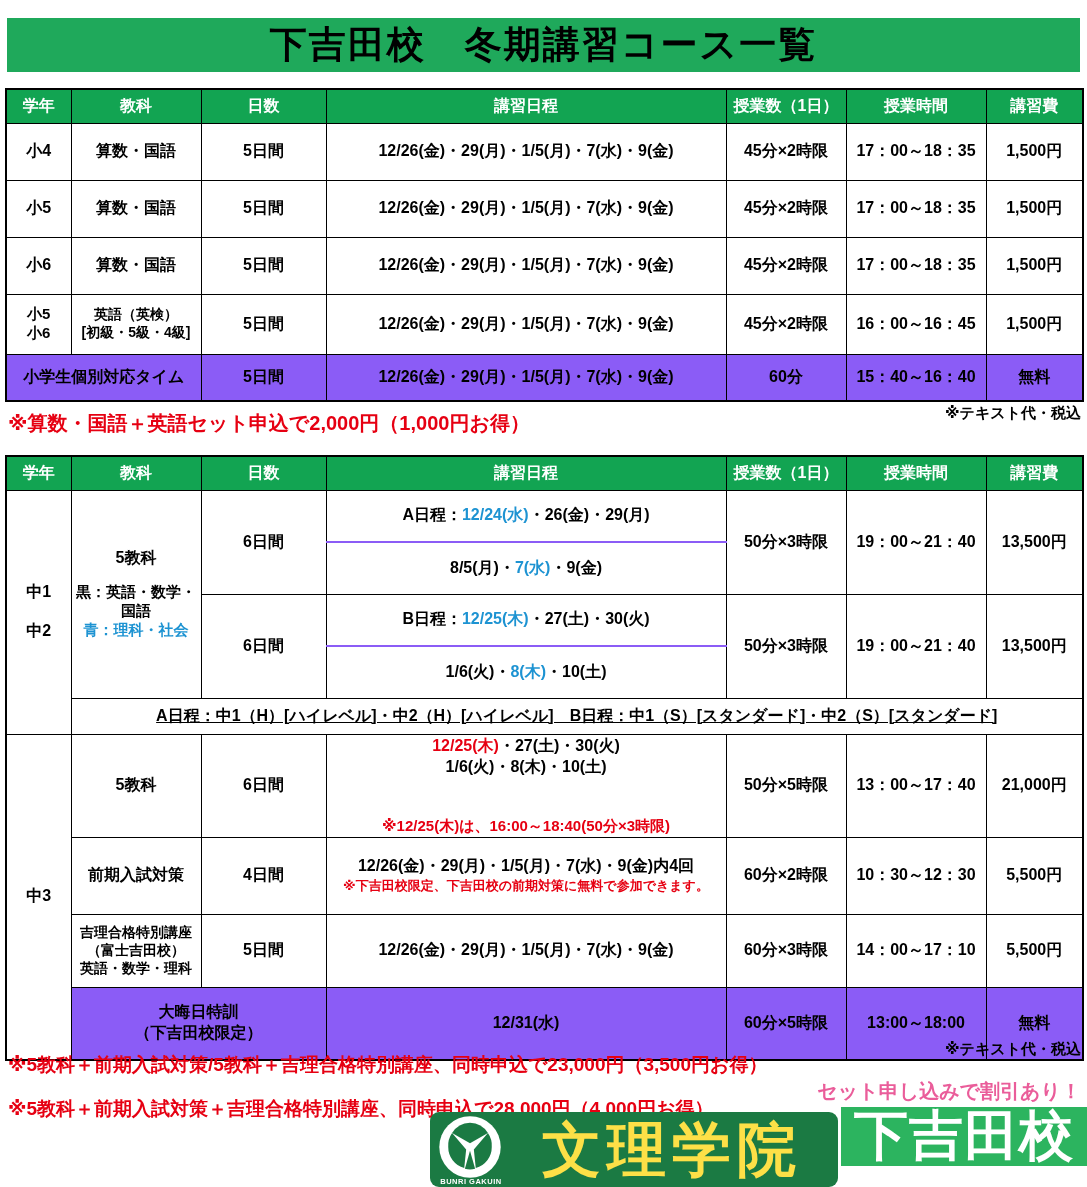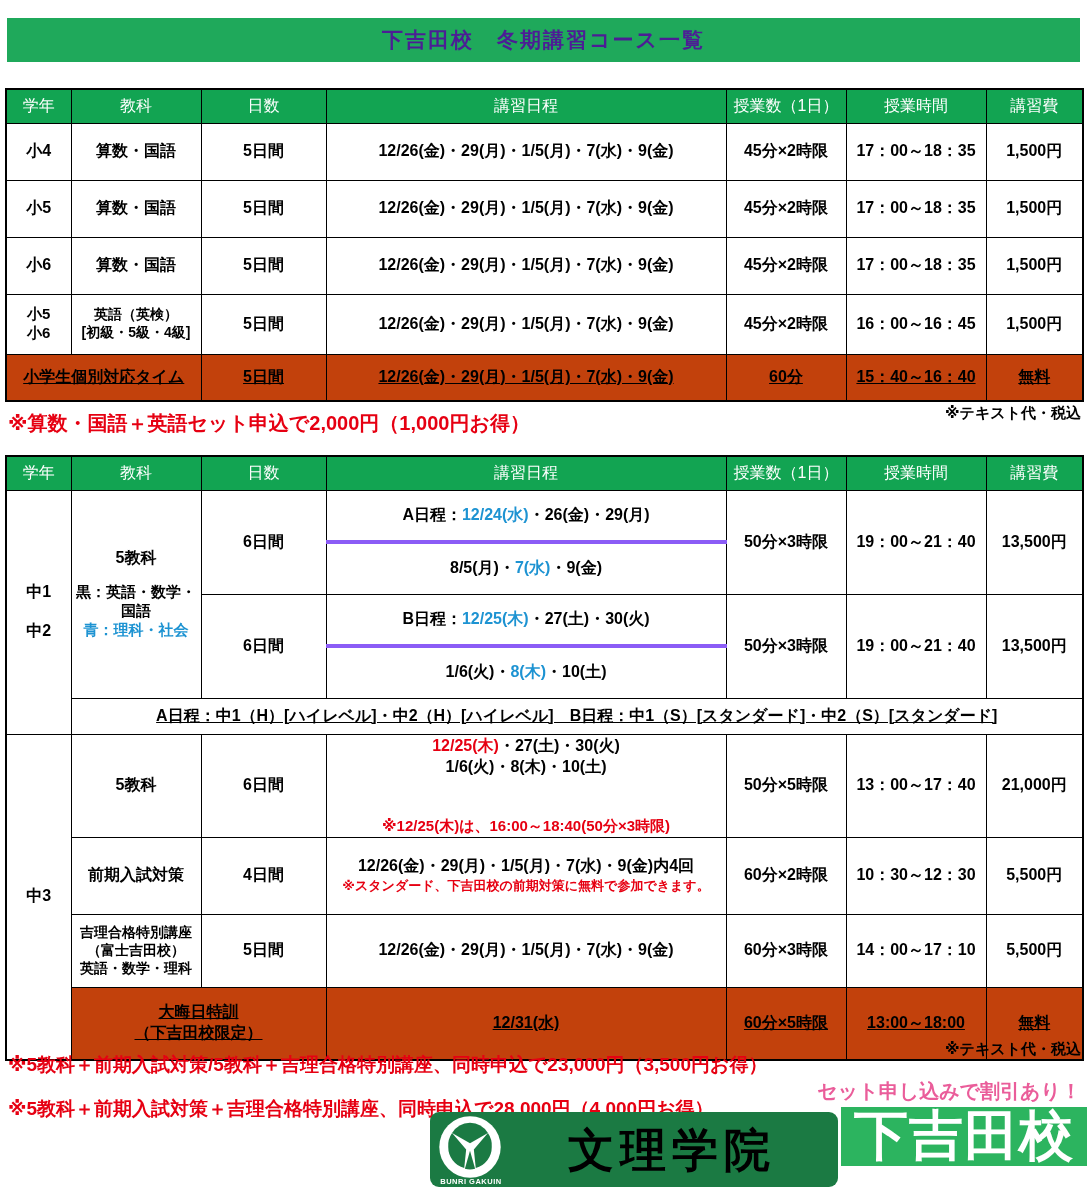--- a/index.html
+++ b/index.html
@@ -4,40 +4,40 @@
 <style>
   * { margin:0; padding:0; box-sizing:border-box; }
   html,body { background:#ffffff; }
   .page {
     position:relative; width:1087px; height:1187px; background:#ffffff;
     font-family:"Liberation Sans","DejaVu Sans",sans-serif; font-weight:bold; color:#000;
     overflow:hidden;
   }
   
   .banner {
-    position:absolute; left:7px; top:18px; width:1073px; height:44px;
-    background:#1fa95b; color:#4c1d95; display:flex; align-items:center; justify-content:center;
-    font-size:21px; letter-spacing:2px;
+    position:absolute; left:7px; top:18px; width:1073px; height:54px;
+    background:#1fa95b; color:#000000; display:flex; align-items:center; justify-content:center;
+    font-size:37px; letter-spacing:2px;
   }
   
   table { border-collapse:collapse; table-layout:fixed; width:1077px; }
   .tbl { position:absolute; left:5px; }
   .tbl1 { top:88px; }
   .tbl2 { top:455px; }
   th, td { border:1px solid #000; text-align:center; vertical-align:middle; padding:1px 2px; }
   table { border:2px solid #000; }
   th {
-    background:#12a452; color:#fff; font-size:16px; height:34px; font-weight:normal;
+    background:#12a452; color:#fff; font-size:16px; height:34px; font-weight:bold;
   }
   td { font-size:16px; }
   .pre { white-space:pre-line; }
-  .peach { background:#c2410c;text-decoration:underline; }
+  .peach { background:#8b5cf6; }
   .blue { color:#1d93d2; }
   .red { color:#e60012; }
-  .sub-divider { border-bottom:4px solid #8b5cf6; }
+  .sub-divider { border-bottom:2px solid #8b5cf6; }
   .subject-small { font-size:14px; }
   .date-cell { font-size:16px; }
   .note-small-red { font-size:13px; color:#e60012; }
   .inline-note-red { font-size:15px; color:#e60012;margin-top:39px; }
   .level-note { font-size:16px; height:36px;text-decoration:underline; }
   
   .note-red1 { position:absolute; left:8px; top:410px; color:#e60012; font-size:20px; }
   .note-black1 { position:absolute; right:6px; top:404px; color:#000; font-size:15px; }
   .note-black2 { position:absolute; right:6px; top:1040px; color:#000; font-size:15px; }
   .note-red2 { position:absolute; left:8px; top:1052px; color:#e60012; font-size:19px; }
@@ -48,21 +48,21 @@
     position:absolute; left:430px; top:1112px; width:408px; height:75px;
     background:#1b7a43; display:flex; align-items:center;border-radius:9px;
   }
   .logo-emblem { position:relative; width:70px; height:75px; flex:0 0 70px; margin-left:6px; }
   .logo-emblem svg { position:absolute; left:2px; top:3px; }
   .logo-sub {
     position:absolute; left:0px; bottom:1px; width:70px; text-align:center;
     color:#fff; font-size:7.5px; letter-spacing:0.5px;
   }
   .logo-text {
-    flex:1; color:#000000; font-size:46px; letter-spacing:6px; text-align:center; line-height:70px;
+    flex:1; color:#fde047; font-size:59px; letter-spacing:6px; text-align:center; line-height:70px;
   }
   .logo-bright {
     position:absolute; left:841px; top:1107px; width:246px; height:59px;
     background:#2cb45f; color:#fff; display:flex; align-items:center; justify-content:center;
     font-size:54px; letter-spacing:1px;
   }
 </style>
 </head>
 <body>
 
@@ -205,21 +205,21 @@
       </td>
       <td>50分×5時限</td>
       <td>13：00～17：40</td>
       <td>21,000円</td>
     </tr>
     <tr style="height:77px">
       <td>前期入試対策</td>
       <td>4日間</td>
       <td class="date-cell">
         <div>12/26(金)・29(月)・1/5(月)・7(水)・9(金)内4回</div>
-        <div class="note-small-red">※スタンダード、下吉田校の前期対策に無料で参加できます。</div>
+        <div class="note-small-red">※下吉田校限定、下吉田校の前期対策に無料で参加できます。</div>
       </td>
       <td>60分×2時限</td>
       <td>10：30～12：30</td>
       <td>5,500円</td>
     </tr>
     <tr style="height:73px">
       <td class="pre subject-small">吉理合格特別講座
 （富士吉田校）
 英語・数学・理科</td>
       <td>5日間</td>

